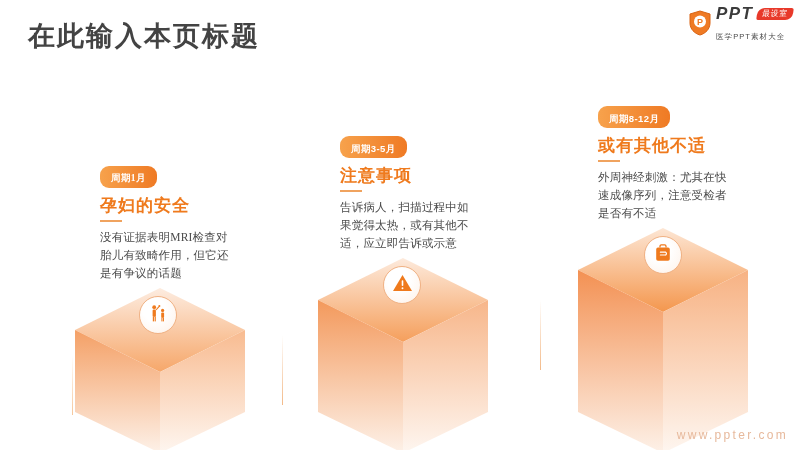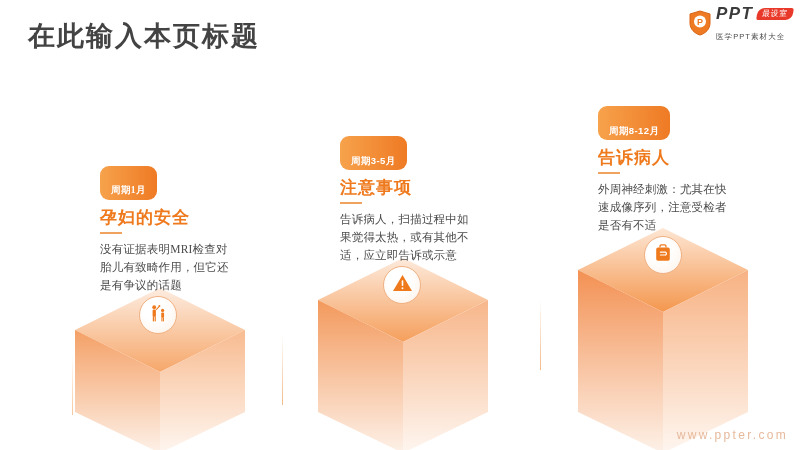--- a/index.html
+++ b/index.html
@@ -72,21 +72,21 @@
 
   
   .col { position: absolute; }
 
   .badge {
     display: inline-block;
     background: linear-gradient(to right, #f7a24c, #ef7a24);
     color: #ffffff;
     font-size: 9.5px;
     font-weight: bold;
-    padding: 20px 11px 4px 11px;
+    padding: 8px 11px 4px 11px;
     border-radius: 9px;
     letter-spacing: 0.4px;
     line-height: 1;
     white-space: nowrap;
   }
   .heading {
     margin-top: 9px;
     font-size: 17px;
     font-weight: bold;
     color: #ef7a1d;
@@ -274,20 +274,20 @@
     <span>
       <svg width="20" height="20" viewBox="0 0 20 20">
         <path d="M7 4.5 V3.2 A1.3 1.3 0 0 1 8.3 1.9 h3.4 A1.3 1.3 0 0 1 13 3.2 V4.5" stroke="#ef7a1d" stroke-width="1.3" fill="none"></path>
         <rect x="3.2" y="4.6" width="13.6" height="13.2" rx="1.8" fill="#ef7a1d"></rect>
         <path d="M7.4 9.2 h5.2 M7.4 12 h5.2 M12.6 9.2 a1.6 1.6 0 0 1 0 2.8" stroke="#ffffff" stroke-width="1.2" fill="none" stroke-linecap="round"></path>
       </svg>
     </span>
   </div>
   <div class="col" style="left:598px; top:106px;">
     <div class="badge">周期8-12月</div>
-    <div class="heading">告诉病人</div>
+    <div class="heading">或有其他不适</div>
     <div class="rule"></div>
     <div class="body-text">外周神经刺激：尤其在快速成像序列，注意受检者是否有不适</div>
   </div>
 
   <div id="watermark">www.ppter.com</div>
 
 </div>
 
 </body></html>

